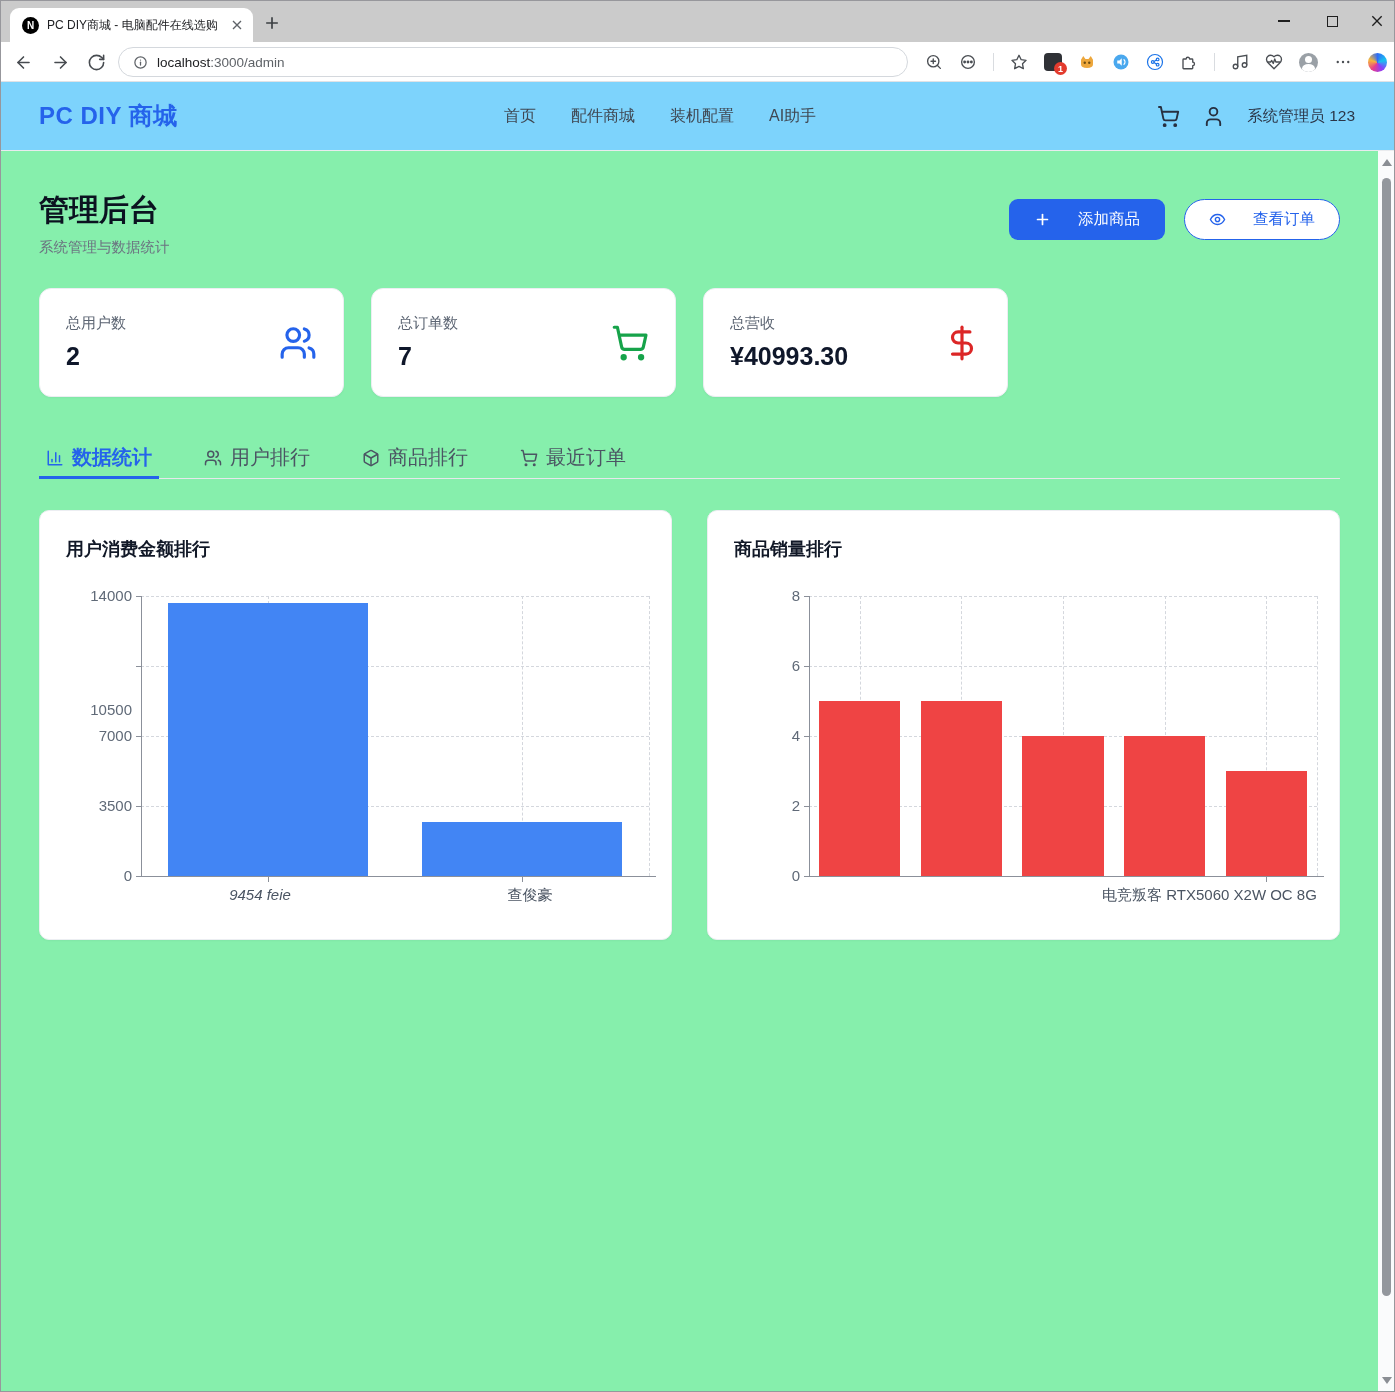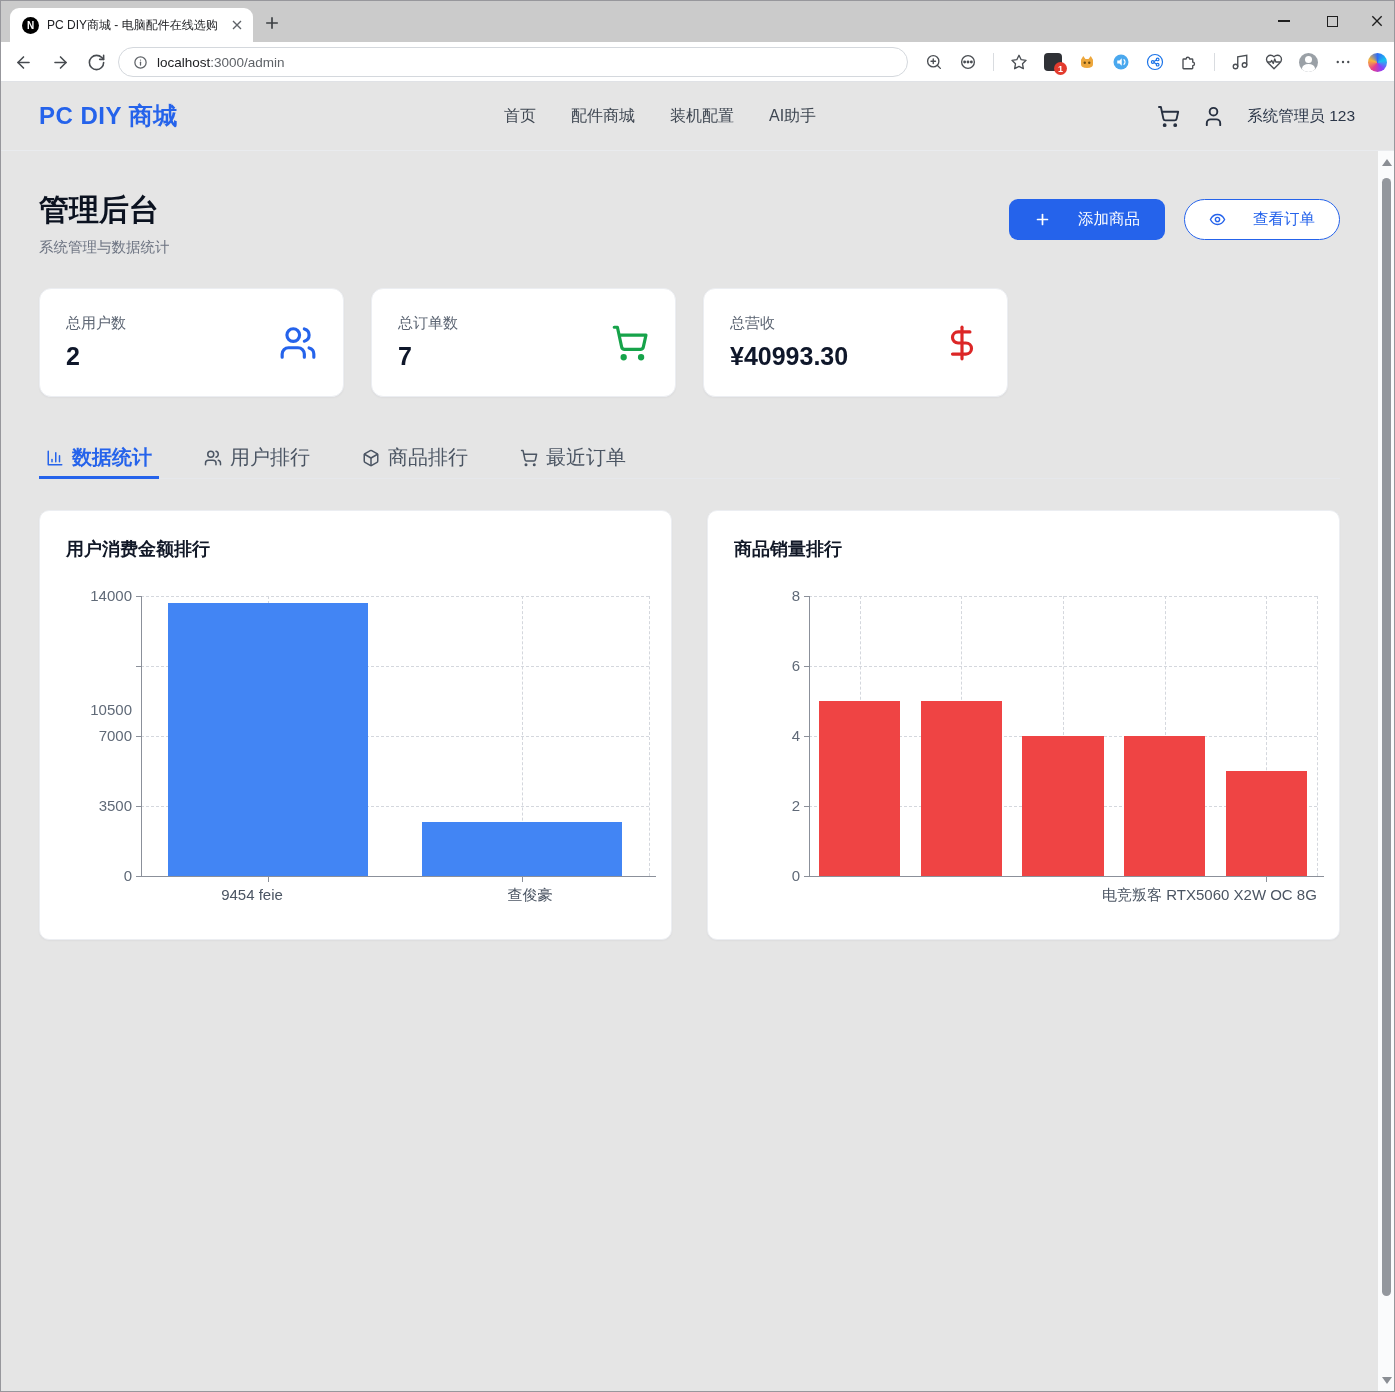--- a/index.html
+++ b/index.html
@@ -30,30 +30,30 @@
   .tb-right { position:absolute; right:8px; top:0; height:40px; display:flex; align-items:center; gap:16px; }
   .tb-ico { width:18px; height:18px; color:#4a4e53; position:relative; }
   .tb-div { width:1px; height:18px; background:#d9dce0; }
   .badge { position:absolute; right:-5px; bottom:-4px; min-width:13px; height:13px; border-radius:7px; background:#e33b2e; color:#fff; font-size:9px; font-weight:bold; display:flex; align-items:center; justify-content:center; padding:0 3px; }
   .avatar-ico { width:19px; height:19px; border-radius:50%; background:#9aa0a6; position:relative; overflow:hidden; }
   .avatar-ico::before { content:""; position:absolute; left:50%; top:3px; width:7px; height:7px; margin-left:-3.5px; border-radius:50%; background:#fff; }
   .avatar-ico::after { content:""; position:absolute; left:50%; top:11px; width:13px; height:9px; margin-left:-6.5px; border-radius:50%; background:#fff; }
   .copilot-ico { width:19px; height:19px; border-radius:50%; background:conic-gradient(#2f6df6,#19c2f0,#8a3ffc,#e83e8c,#f6b73c,#2f6df6); }
 
   
-  .site-header { position:absolute; left:0; top:82px; width:1395px; height:69px; background:#e5e5e5; border-bottom:1px solid #e9ebee; }
+  .site-header { position:absolute; left:0; top:82px; width:1395px; height:69px; background:#7dd3fc; border-bottom:1px solid #e9ebee; }
   .logo { position:absolute; left:39px; top:18px; font-size:24px; font-weight:800; color:#2563eb; letter-spacing:.5px; cursor:pointer; }
   .main-nav { position:absolute; left:504px; top:0; height:69px; display:flex; align-items:center; gap:35px; }
   .main-nav a { font-size:16px; color:#3f4752; text-decoration:none; cursor:pointer; }
   .hdr-right { position:absolute; right:40px; top:0; height:69px; display:flex; align-items:center; gap:22px; }
   .hdr-ico { width:23px; height:23px; color:#273040; cursor:pointer; }
   .hdr-user { font-size:15.5px; color:#2b3648; }
 
   
-  .main { position:absolute; left:0; top:151px; width:1378px; height:1241px; background:#e5e5e5; }
+  .main { position:absolute; left:0; top:151px; width:1378px; height:1241px; background:#86efac; }
   .page-head { position:absolute; left:39px; top:39px; width:1301px; display:flex; justify-content:space-between; }
   .page-title { font-size:30px; font-weight:800; color:#0b1220; }
   .page-sub { font-size:14.5px; color:#6b7280; margin-top:7px; }
   .head-actions { display:flex; gap:19px; align-items:flex-start; margin-top:9px; }
   .btn { display:flex; align-items:center; gap:27px; height:41px; font-size:15.5px; cursor:pointer; border:none; }
   .btn .ico { width:17px; height:17px; }
   .btn-primary { background:#2563eb; color:#fff; border-radius:9px; padding:0 25px; }
   .btn-outline { background:#fff; color:#2563eb; border:1px solid #2563eb; border-radius:21px; padding:0 24px; }
 
   .stats { position:absolute; left:39px; top:137px; width:1301px; display:grid; grid-template-columns:repeat(4,1fr); gap:27px; }
@@ -394,21 +394,21 @@
           <div class="ylab" style="left: 38px; top: 76px; width: 54px;">14000</div>
           <div class="ytick" style="left: 96px; top: 85px;"></div>
           <div class="vgrid" style="left: 228px; top: 85px; height: 280px;"></div>
           <div class="vgrid" style="left: 482px; top: 85px; height: 280px;"></div>
           <div class="vgrid" style="left: 609px; top: 85px; height: 280px;"></div>
           <div class="bar" style="left: 127.67px; top: 92px; width: 200.66px; height: 273px; background: rgb(66, 133, 244);"></div>
           <div class="bar" style="left: 381.67px; top: 311px; width: 200.66px; height: 54px; background: rgb(66, 133, 244);"></div>
           <div class="yaxis" style="left: 101px; top: 85px; height: 281px;"></div>
           <div class="xaxis" style="left: 101px; top: 365px; width: 515px;"></div>
           <div class="xtick" style="left: 228px; top: 365px;"></div>
-          <div class="xlab" style="left: 212px; top: 375px;">9454 feie</div>
+          <div class="xlab" style="left: 220px; top: 375px; font-style: italic;">9454 feie</div>
           <div class="xtick" style="left: 482px; top: 365px;"></div>
           <div class="xlab" style="left: 490px; top: 375px;">查俊豪</div>
         </div>
     </div>
     <div class="chart-card">
       <div class="chart-title">商品销量排行</div>
       <div class="plot">
           <div class="ylab" style="left: 38px; top: 356px; width: 54px;">0</div>
           <div class="ytick" style="left: 96px; top: 365px;"></div>
           <div class="hgrid" style="left: 101px; top: 295px; width: 508px;"></div>

